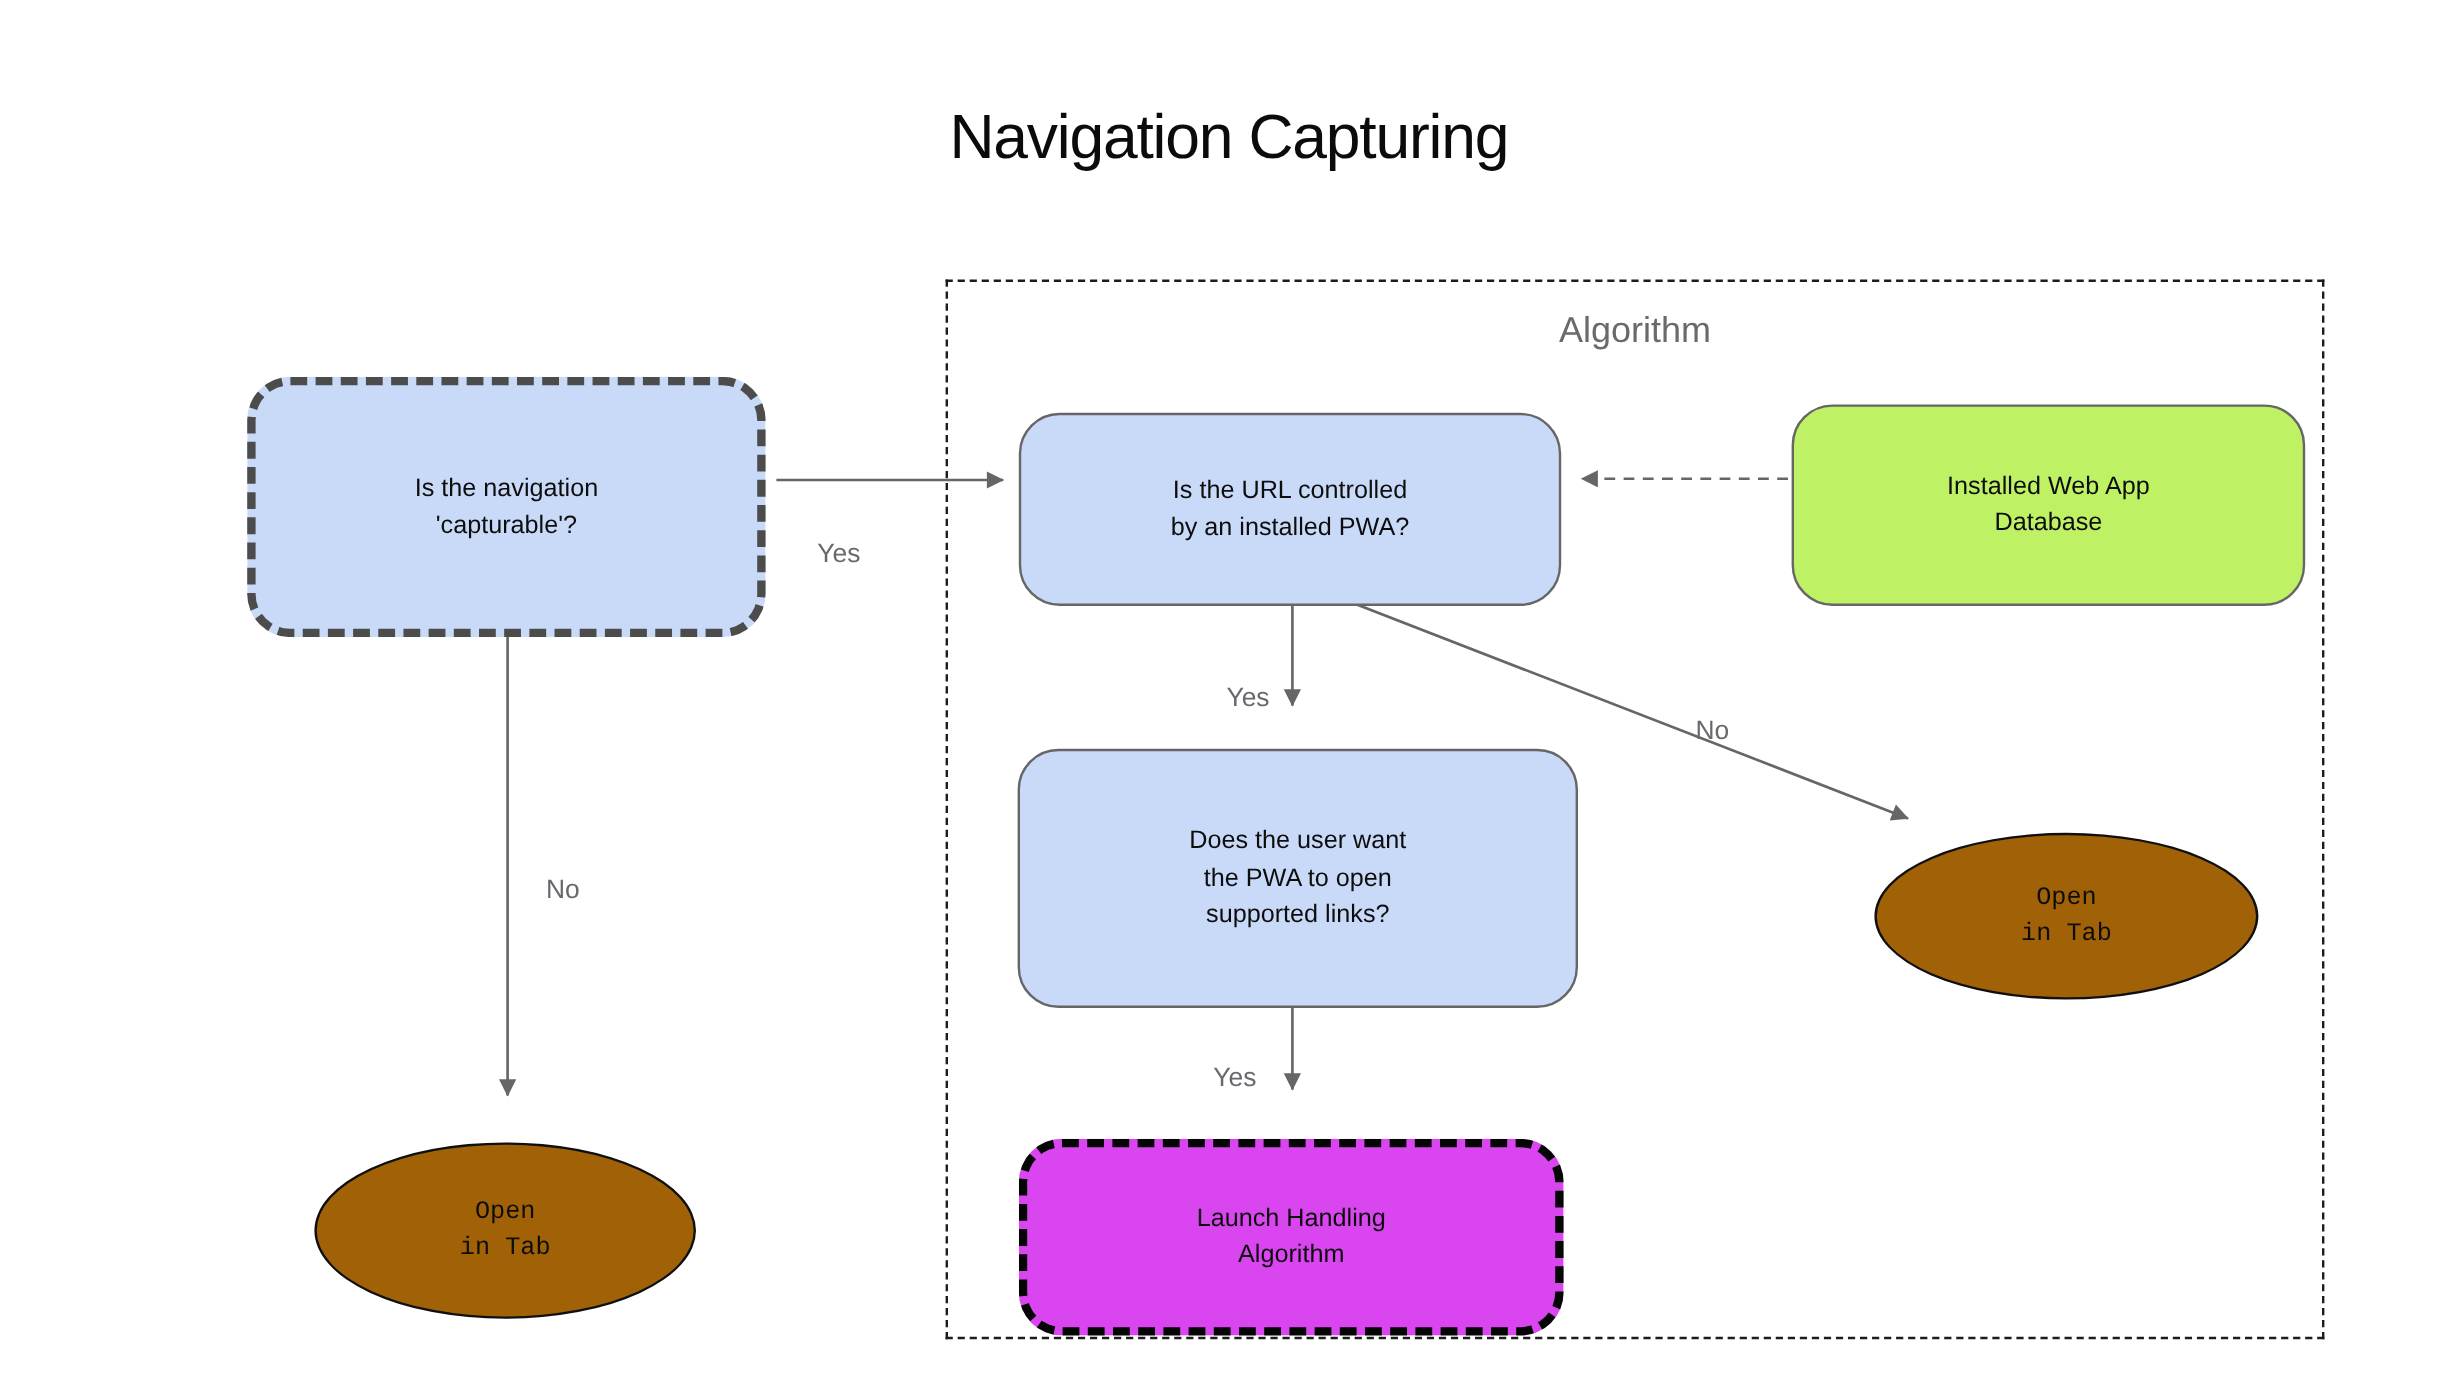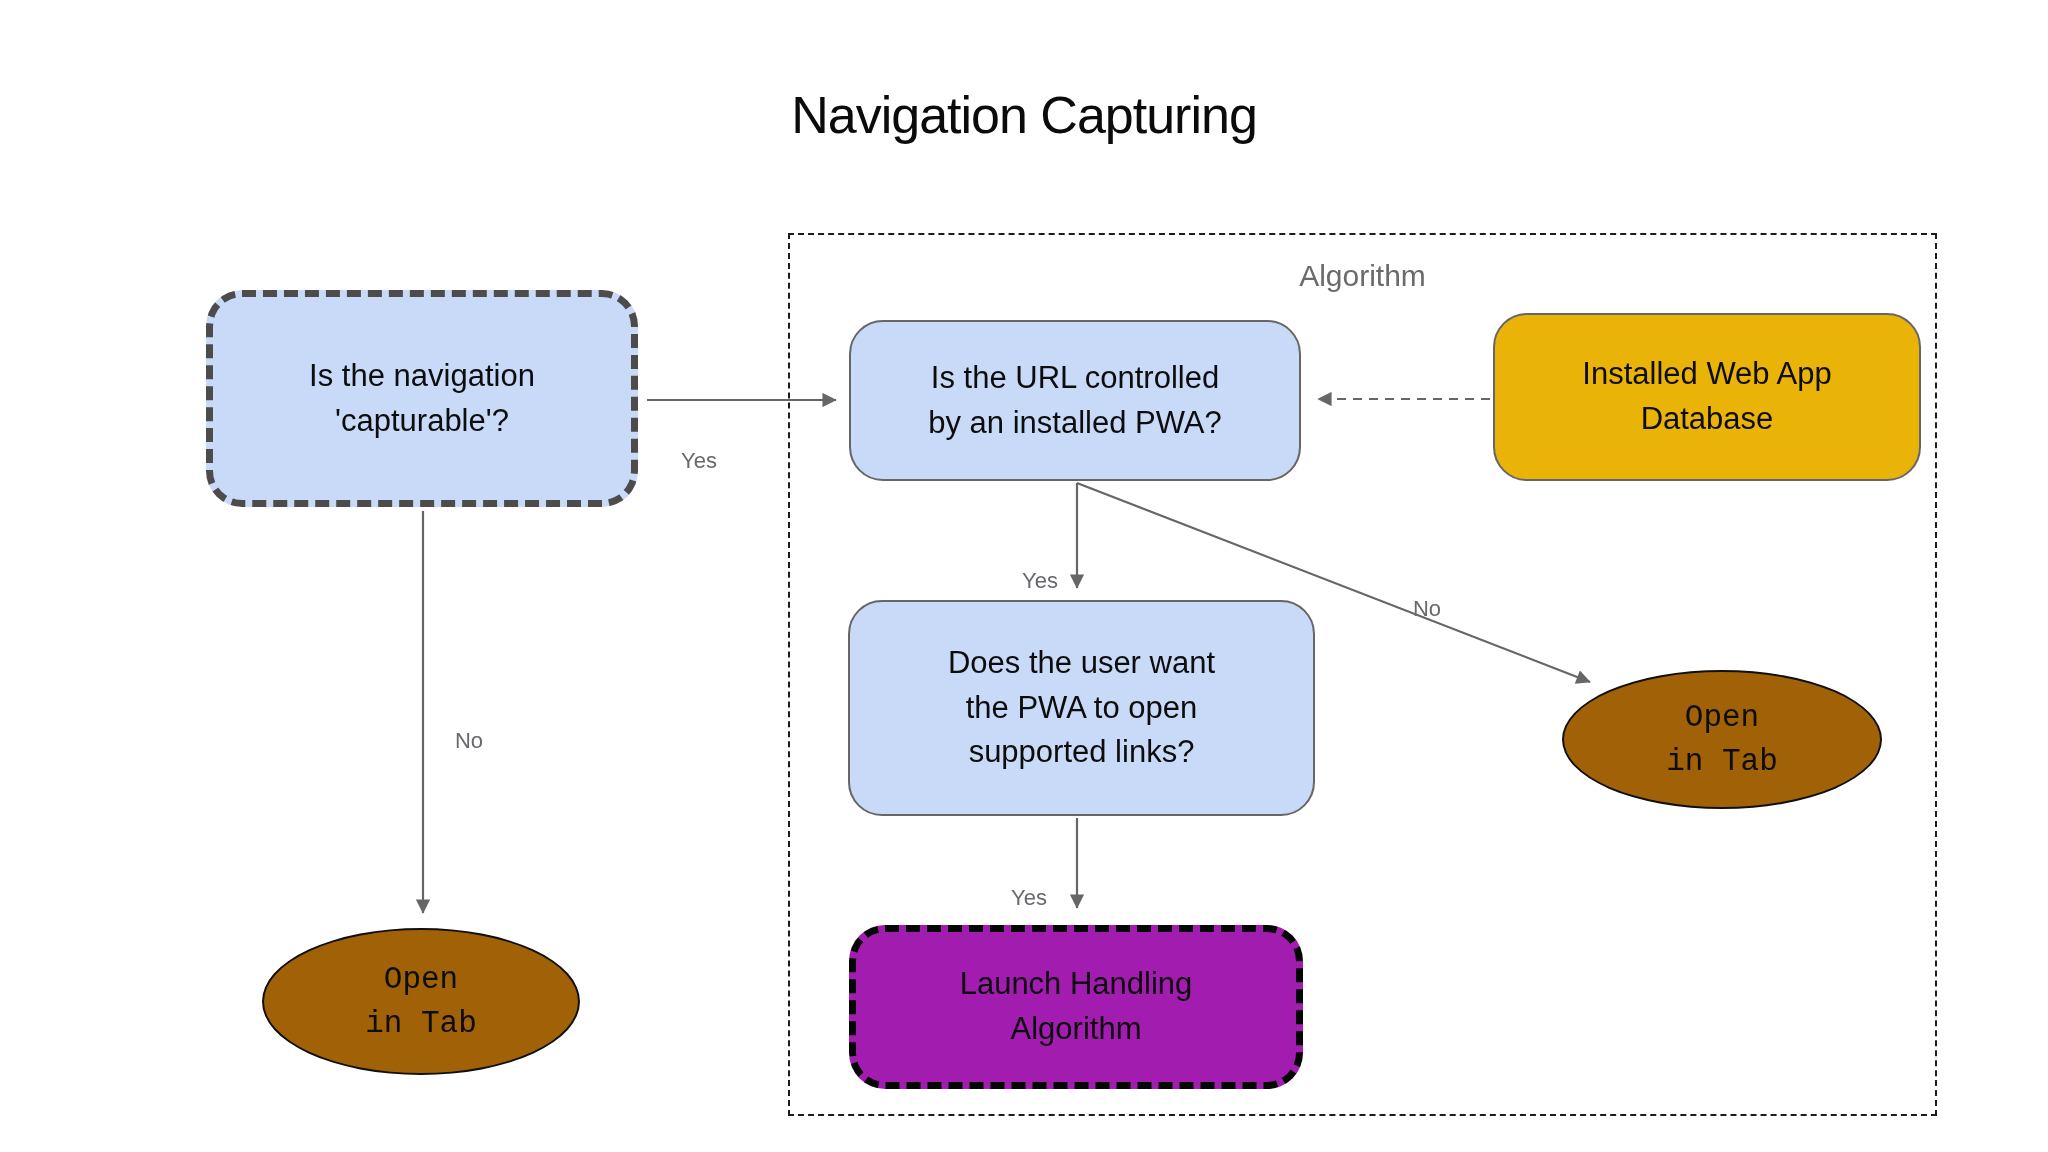--- a/index.html
+++ b/index.html
@@ -39,41 +39,42 @@
     text-align: center;
     font-size: 30px;
     color: #6a6a6a;
   }
   .node {
     position: absolute;
     display: flex;
     align-items: center;
     justify-content: center;
     text-align: center;
-    font-size: 31px;
+    font-size: 21px;
     line-height: 1.45;
     color: #0d0d0d;
     white-space: pre-line;
+    margin-top: 24px;
   }
   .rounded { border-radius: 34px; }
   .q-fill  { background: #c9daf8; }
   .q-border { border: 2px solid #666666; }
   .node-capturable {
     left: 206px; top: 290px; width: 432px; height: 217px;
     border: 7px dashed #4c4c4c;
     border-radius: 36px;
     background: #c9daf8;
   }
   .node-url  { left: 849px;  top: 320px; width: 452px; height: 161px; }
   .node-db   { left: 1493px; top: 313px; width: 428px; height: 168px;
-               background: #eab308; border: 2px solid #666666; }
+               background: #bef264; border: 2px solid #666666; }
   .node-user { left: 848px;  top: 600px; width: 467px; height: 216px; }
   .node-launch {
     left: 849px; top: 925px; width: 454px; height: 164px;
-    background: #a21caf;
+    background: #d946ef;
     border: 7px dashed #050505;
     border-radius: 36px;
   }
   .ellipse {
     border-radius: 50%;
     background: #a16207;
     border: 2px solid #101010;
     line-height: 1.4;
     font-family: Liberation Mono, monospace;
   }

